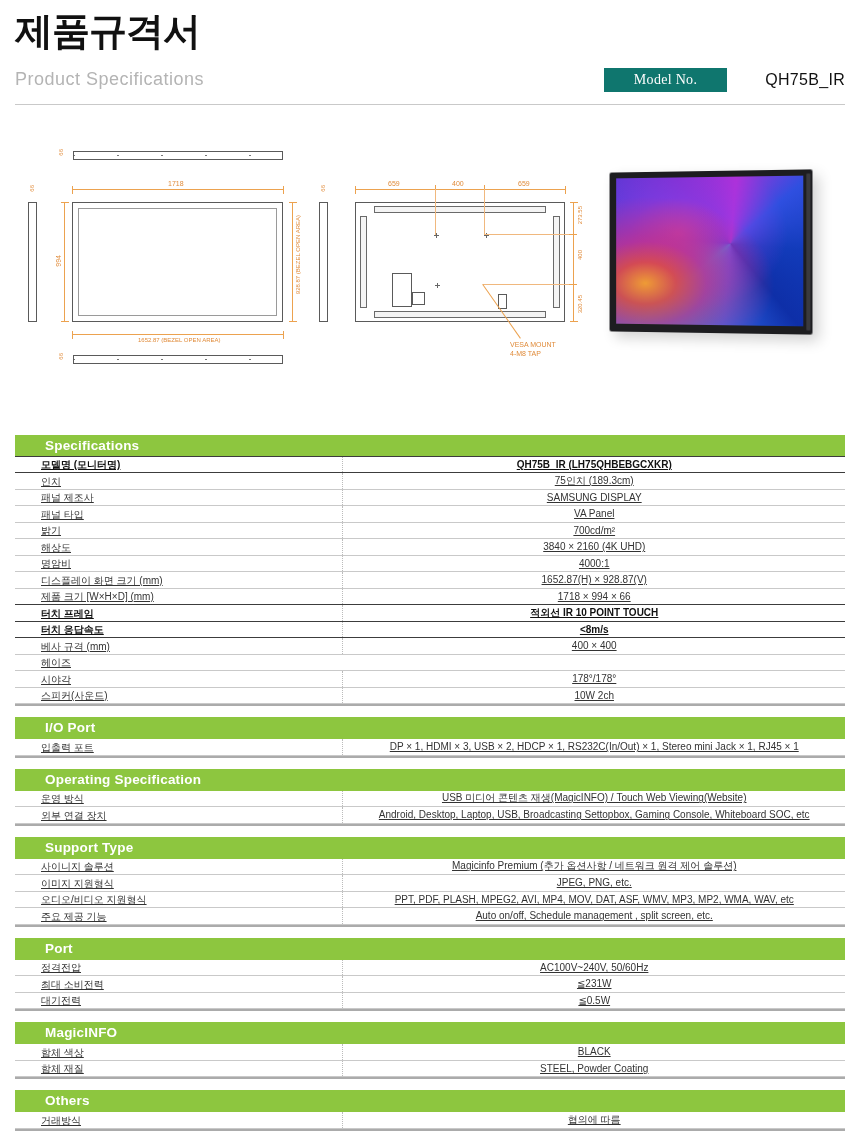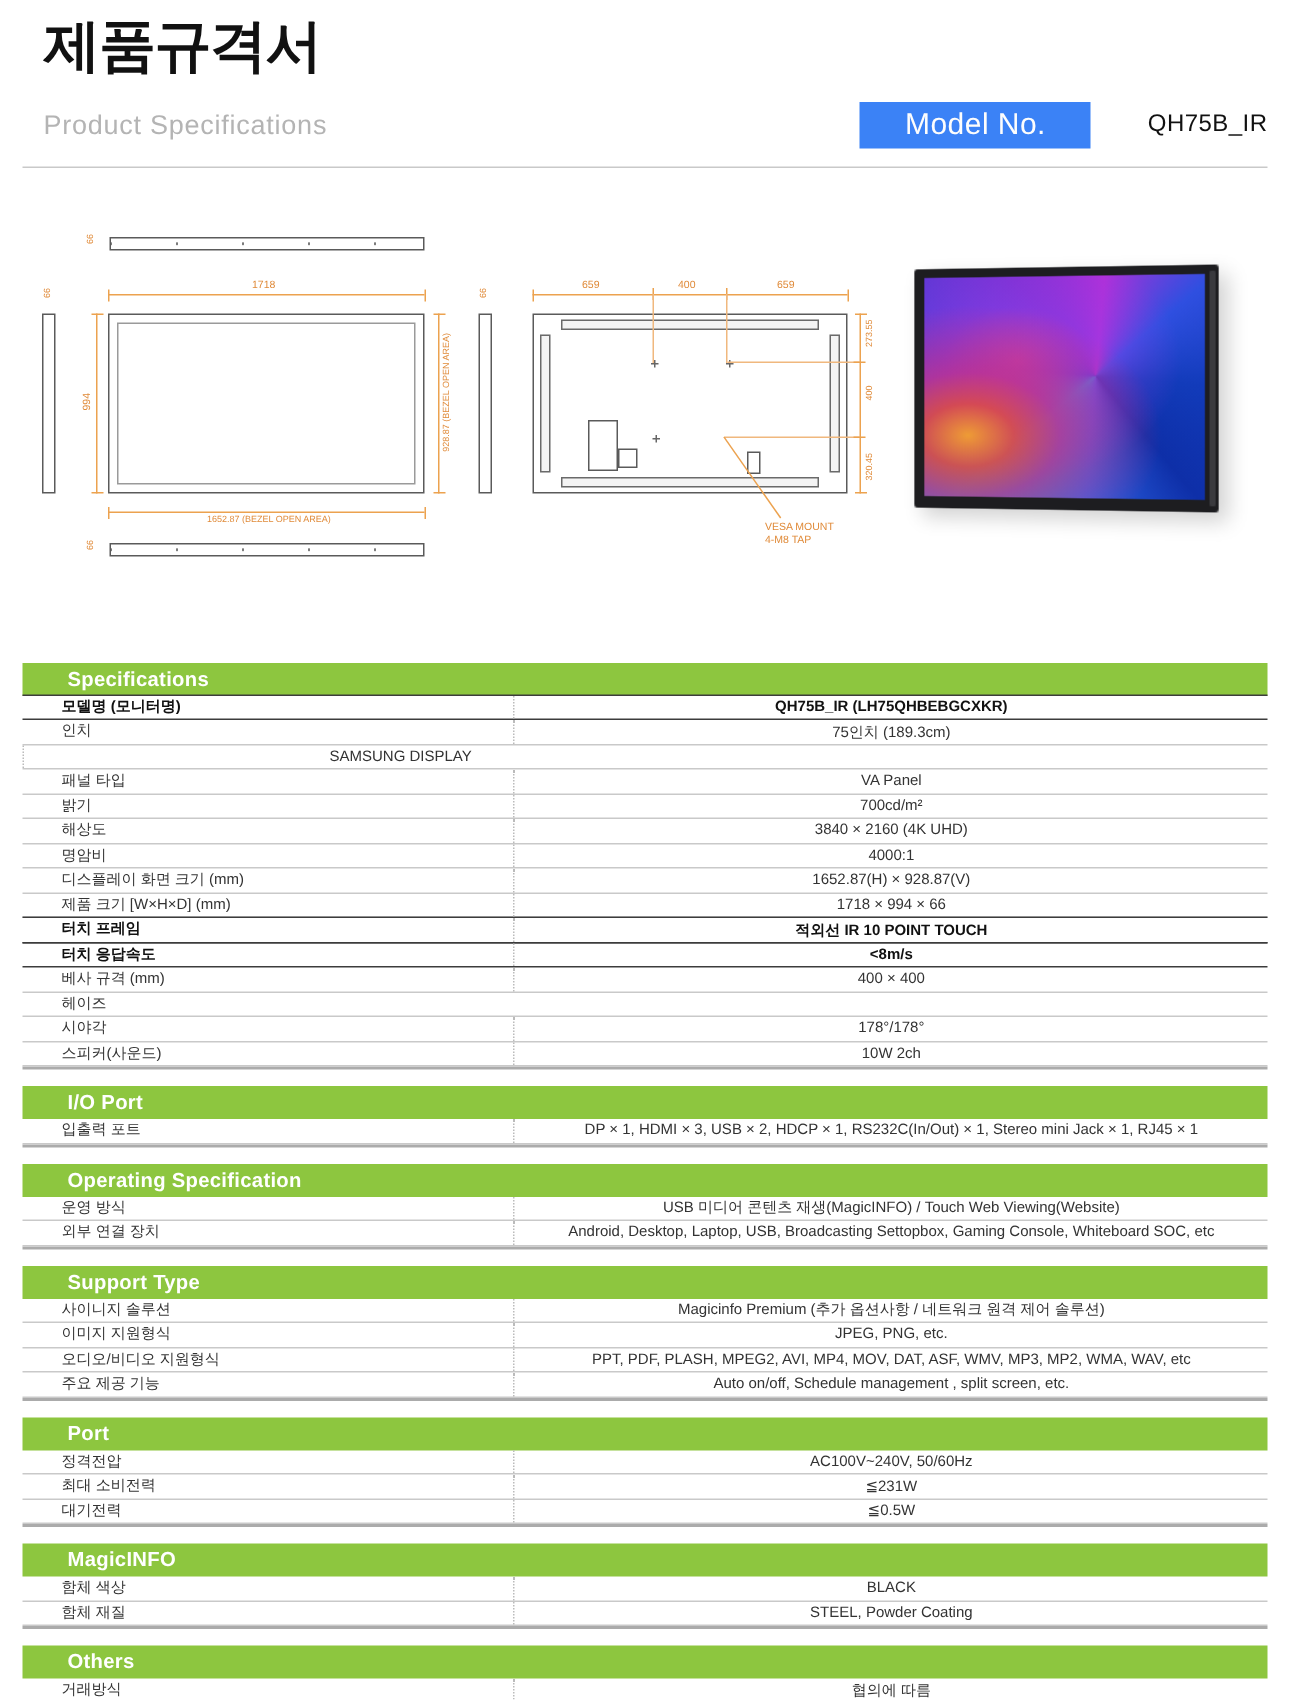--- a/index.html
+++ b/index.html
@@ -1,25 +1,25 @@
 <!DOCTYPE html>
 <html><head>
 <meta charset="utf-8">
 <style>
   html,body{margin:0;padding:0;background:#fff;}
   body{width:860px;height:1133px;font-family:"Liberation Sans",sans-serif;color:#222;overflow:hidden;}
   .page{position:relative;width:860px;height:1133px;}
 
   
-  .hdr{padding:10px 15px 0 29px;}
+  .hdr{padding:10px 15px 0 15px;}
   .title-ko{font-size:38px;font-weight:800;color:#111;line-height:1.15;margin:0;letter-spacing:-1px;}
   .sub-row{display:flex;align-items:center;justify-content:space-between;margin-top:14px;}
   .subtitle{font-size:18px;font-weight:400;color:#b4b4b4;letter-spacing:0.5px;}
   .model-wrap{display:flex;align-items:center;gap:38px;}
-  .model-badge{background:#3b82f6;color:#fdfdfd;font-size:20px;padding:4px 30px;letter-spacing:0.3px;}
+  .model-badge{background:#0f766e;color:#fdfdfd;font-size:14px;padding:4px 30px;letter-spacing:0.3px;font-family:Liberation Serif, serif;}
   .model-value{font-size:16px;color:#111;font-weight:500;letter-spacing:0.3px;}
   .rule{border-top:1px solid #c9c9c9;margin:12px 15px 0 15px;}
 
   
   .drawings{position:relative;height:318px;}
   .olined{position:absolute;border:1px solid #5a5a5a;background:#fff;box-sizing:border-box;}
   .inner-rect{position:absolute;left:5px;top:5px;right:5px;bottom:5px;border:1px solid #9a9a9a;}
   .bar-dots{background-image:radial-gradient(circle,#777 0.7px,transparent 0.9px);background-size:44px 100%;background-position:22px 50%;background-repeat:repeat-x;}
   .hdim{position:absolute;border-top:1px solid #ecA24f;}
   .hdim::before,.hdim::after{content:"";position:absolute;top:-4px;width:1px;height:8px;background:#ecA24f;}
@@ -47,21 +47,21 @@
       radial-gradient(ellipse at 34% 38%, rgba(235,70,170,0.65) 0%, rgba(150,60,230,0.55) 28%, rgba(0,0,0,0) 62%),
       conic-gradient(from 140deg at 62% 45%, #0e2fa8, #2f66e8, #15a8e0, #3d3fd8, #7a2fd0, #b22fd8, #2f4fe0, #123bba, #0e2fa8);
   }
   .photo .edge{position:absolute;right:2px;top:4px;bottom:4px;width:4px;background:#3a3a3e;border-radius:1px;}
 
   
   #sections{padding:0 15px;}
   .spec-section{margin-top:11px;border-bottom:2px solid #ababab;}
   .spec-section:first-child{margin-top:12px;}
   .sec-header{background:#8dc63f;color:#fff;font-size:13.5px;font-weight:bold;padding:3px 0 4px 30px;letter-spacing:0.2px;}
-  .spec-row{display:flex;align-items:flex-start;min-height:15.5px;border-bottom:1px solid #c9c9c9;font-size:10px;color:#333;}
+  .spec-row{display:flex;align-items:flex-end;min-height:15.5px;border-bottom:1px solid #c9c9c9;font-size:10px;color:#333;text-decoration:underline;}
   .spec-row.bold{font-weight:bold;color:#111;border-top:1px solid #3c3c3c;border-bottom:1px solid #3c3c3c;margin-top:-1px;}
   .spec-label{width:39.5%;padding-left:26px;box-sizing:border-box;}
   .spec-value{width:60.5%;text-align:center;border-left:1px dotted #bbb;align-self:stretch;display:flex;align-items:center;justify-content:center;}
 </style>
 </head>
 <body>
 
 <div class="page">
 
   <div class="hdr">
@@ -153,20 +153,21 @@
         <div class="sec-header">Specifications</div>
         <div class="spec-row bold">
           <span class="spec-label">모델명 (모니터명)</span>
           <span class="spec-value">QH75B_IR (LH75QHBEBGCXKR)</span>
         </div>
         <div class="spec-row">
           <span class="spec-label">인치</span>
           <span class="spec-value">75인치 (189.3cm)</span>
         </div>
         <div class="spec-row">
+          <span class="spec-label">패널 제조사</span>
           <span class="spec-value">SAMSUNG DISPLAY</span>
         </div>
         <div class="spec-row">
           <span class="spec-label">패널 타입</span>
           <span class="spec-value">VA Panel</span>
         </div>
         <div class="spec-row">
           <span class="spec-label">밝기</span>
           <span class="spec-value">700cd/m²</span>
         </div>

